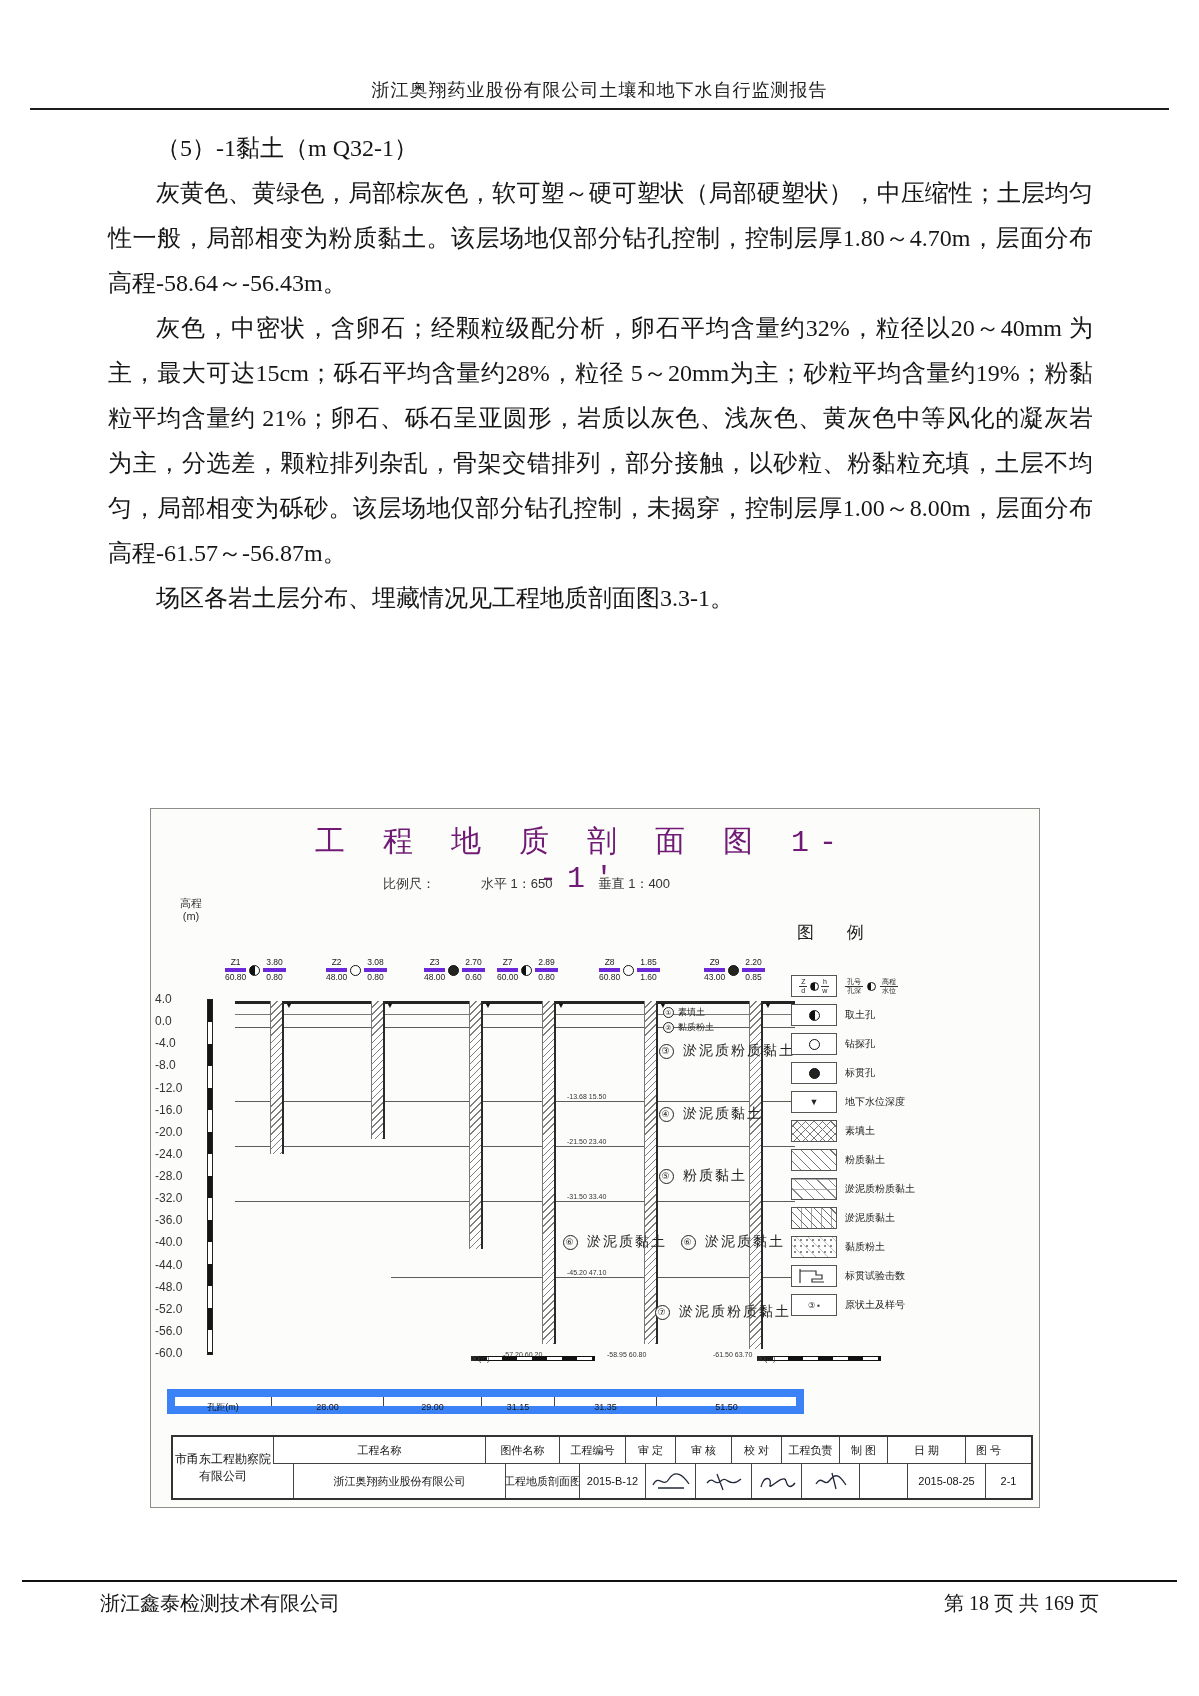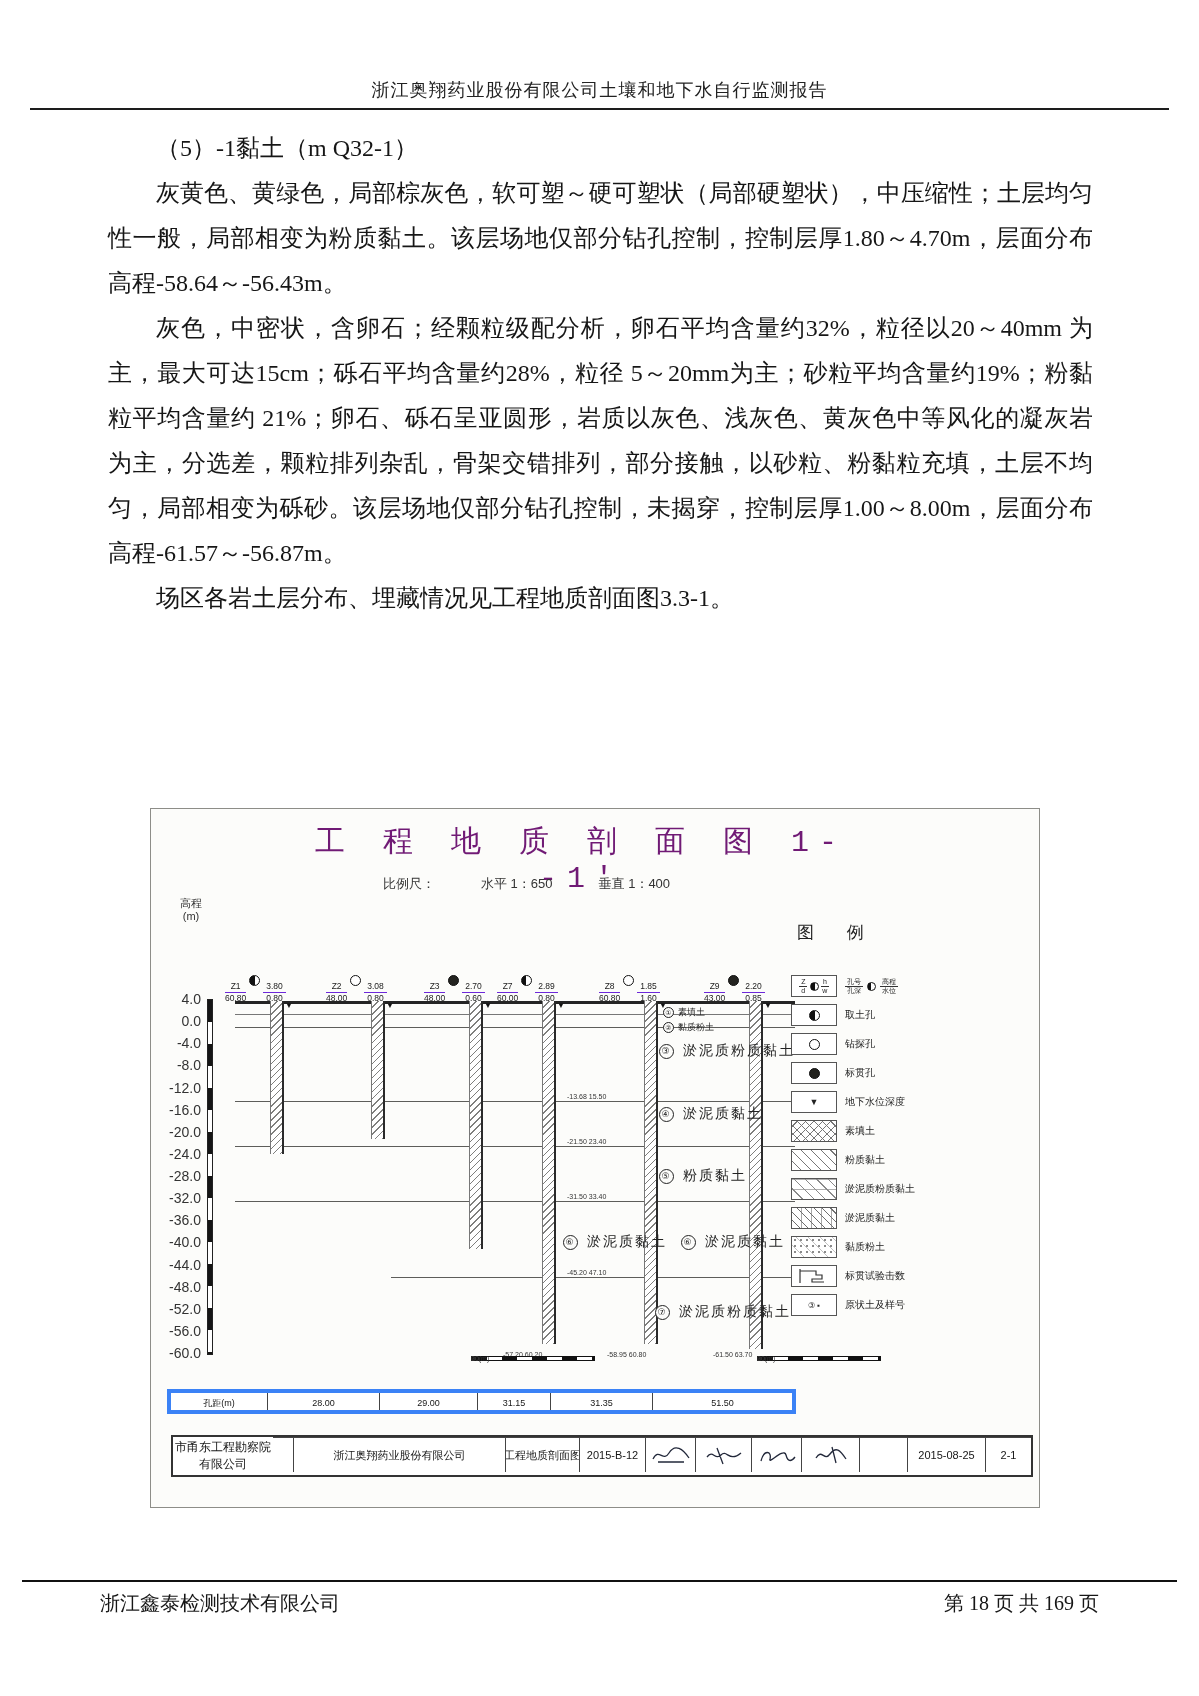--- a/index.html
+++ b/index.html
@@ -24,27 +24,27 @@
   .fig-title { top:12px; left:160px; width:540px; text-align:center; font-size:30px;
                letter-spacing:10px; color:#701a75; font-family:Liberation Mono, monospace; }
   .fig-scale { top:66px; left:232px; display:flex; gap:46px; font-size:13px; color:#333; position:absolute; }
   .fig-scale span { position:static; }
 
   .elev-label { top:88px; left:20px; width:40px; text-align:center; font-size:11px; line-height:13px; color:#333; }
   .elev-ruler { top:190px; left:56px; width:6px; height:356px; border:1px solid #222;
                 background:repeating-linear-gradient(180deg,#151515 0 22px,#ffffff 22px 44px); }
   .elev-ticks { top:186px; left:4px; width:46px; height:362px; display:flex; flex-direction:column;
                 justify-content:space-between; position:absolute; }
-  .elev-ticks span { position:static; font-size:14px; text-align:right; color:#333; line-height:8px; }
+  .elev-ticks span { position:static; font-size:12px; color:#333; line-height:8px; }
 
   
   .bh-head { top:148px; display:flex; align-items:center; gap:3px; font-size:8.5px; color:#222; }
   .bh-head span { position:static; }
   .frac { display:inline-flex; flex-direction:column; text-align:center; line-height:11px; }
-  .frac .ftop { border-bottom:1px solid #6d28d9; padding:0 3px;margin-top:24px; }
+  .frac .ftop { border-bottom:4px solid #6d28d9; padding:0 3px; }
   .bh-sym { width:11px; height:11px; border-radius:50%; border:1px solid #111; flex:none; }
   .sym-sampling { background:linear-gradient(90deg,#111 50%,#fff 50%); }
   .sym-drill { background:#fff; }
   .sym-spt { background:#23231f; }
   .h1{left:74px}.h2{left:175px}.h3{left:273px}.h4{left:346px}.h5{left:448px}.h6{left:553px}
 
   
   .bh-col { top:192px; width:14px; background-color:#fff; border-left:1px solid #777; border-right:2px solid #2a2a2a;
             background-image:repeating-linear-gradient(135deg,transparent 0 4px,rgba(95,95,92,.8) 4px 5px); }
   .c1{left:119px;height:153px}.c2{left:220px;height:138px}.c3{left:318px;height:248px}
@@ -100,21 +100,21 @@
   .wtri { font-size:9px; line-height:9px; }
 
   
   .mini-ruler { width:124px; }
   .mini-ruler .mr-nums { position:static; display:flex; justify-content:space-between; font-size:7px; color:#333; }
   .mini-ruler .mr-bar { position:static; height:5px; border:1px solid #111; margin-top:1px;
                         background:repeating-linear-gradient(90deg,#111 0 15px,#fff 15px 30px); }
   .mr1{top:546px;left:320px}.mr2{top:546px;left:606px}
 
   
-  .dist-table { top:580px; left:16px; display:flex; border:4px solid #3b82f6; height:25px;
+  .dist-table { top:580px; left:16px; display:flex; border:8px solid #3b82f6; height:25px;
                 font-size:9px; line-height:21px; text-align:center; background:#fff; position:absolute; }
   .dist-table span { position:static; display:block; border-left:1px solid #444; }
   .dist-table span:first-child { border-left:none; }
   .dw0{width:96px}.dw1{width:112px}.dw2{width:98px}.dw3{width:73px}.dw4{width:102px}.dw5{width:140px}
 
   
   .title-block { top:626px; left:20px; width:862px; border:2px solid #333; display:flex; background:#fff; position:absolute; }
   .title-block * { position:static; }
   .tb-org { width:132px; display:flex; align-items:center; justify-content:center; text-align:center;
             font-size:12px; padding:2px; }
@@ -422,20 +422,32 @@
       <span class="dw1">28.00</span>
       <span class="dw2">29.00</span>
       <span class="dw3">31.15</span>
       <span class="dw4">31.35</span>
       <span class="dw5">51.50</span>
     </div>
 
     <div class="title-block">
       <div class="tb-org">市甬东工程勘察院有限公司</div>
       <div class="tb-right">
+        <div class="tb-row">
+          <span class="tb-cell tw0">工程名称</span>
+          <span class="tb-cell tw1">图件名称</span>
+          <span class="tb-cell tw2">工程编号</span>
+          <span class="tb-cell tw3">审 定</span>
+          <span class="tb-cell tw4">审 核</span>
+          <span class="tb-cell tw5">校 对</span>
+          <span class="tb-cell tw6">工程负责</span>
+          <span class="tb-cell tw7">制 图</span>
+          <span class="tb-cell tw8">日 期</span>
+          <span class="tb-cell tw9">图 号</span>
+        </div>
         <div class="tb-row vals">
           <span class="tb-cell tw0">浙江奥翔药业股份有限公司</span>
           <span class="tb-cell tw1">工程地质剖面图</span>
           <span class="tb-cell tw2">2015-B-12</span>
           <span class="tb-cell tw3">
             <svg class="sig" viewBox="0 0 42 24" style="position:static">
                 <path d="M3 16 C9 4,13 20,19 10 S33 6,39 15 M8 19 H34" fill="none" stroke="#22283a" stroke-width="1.3"></path>
               </svg>
           </span>
           <span class="tb-cell tw4">

